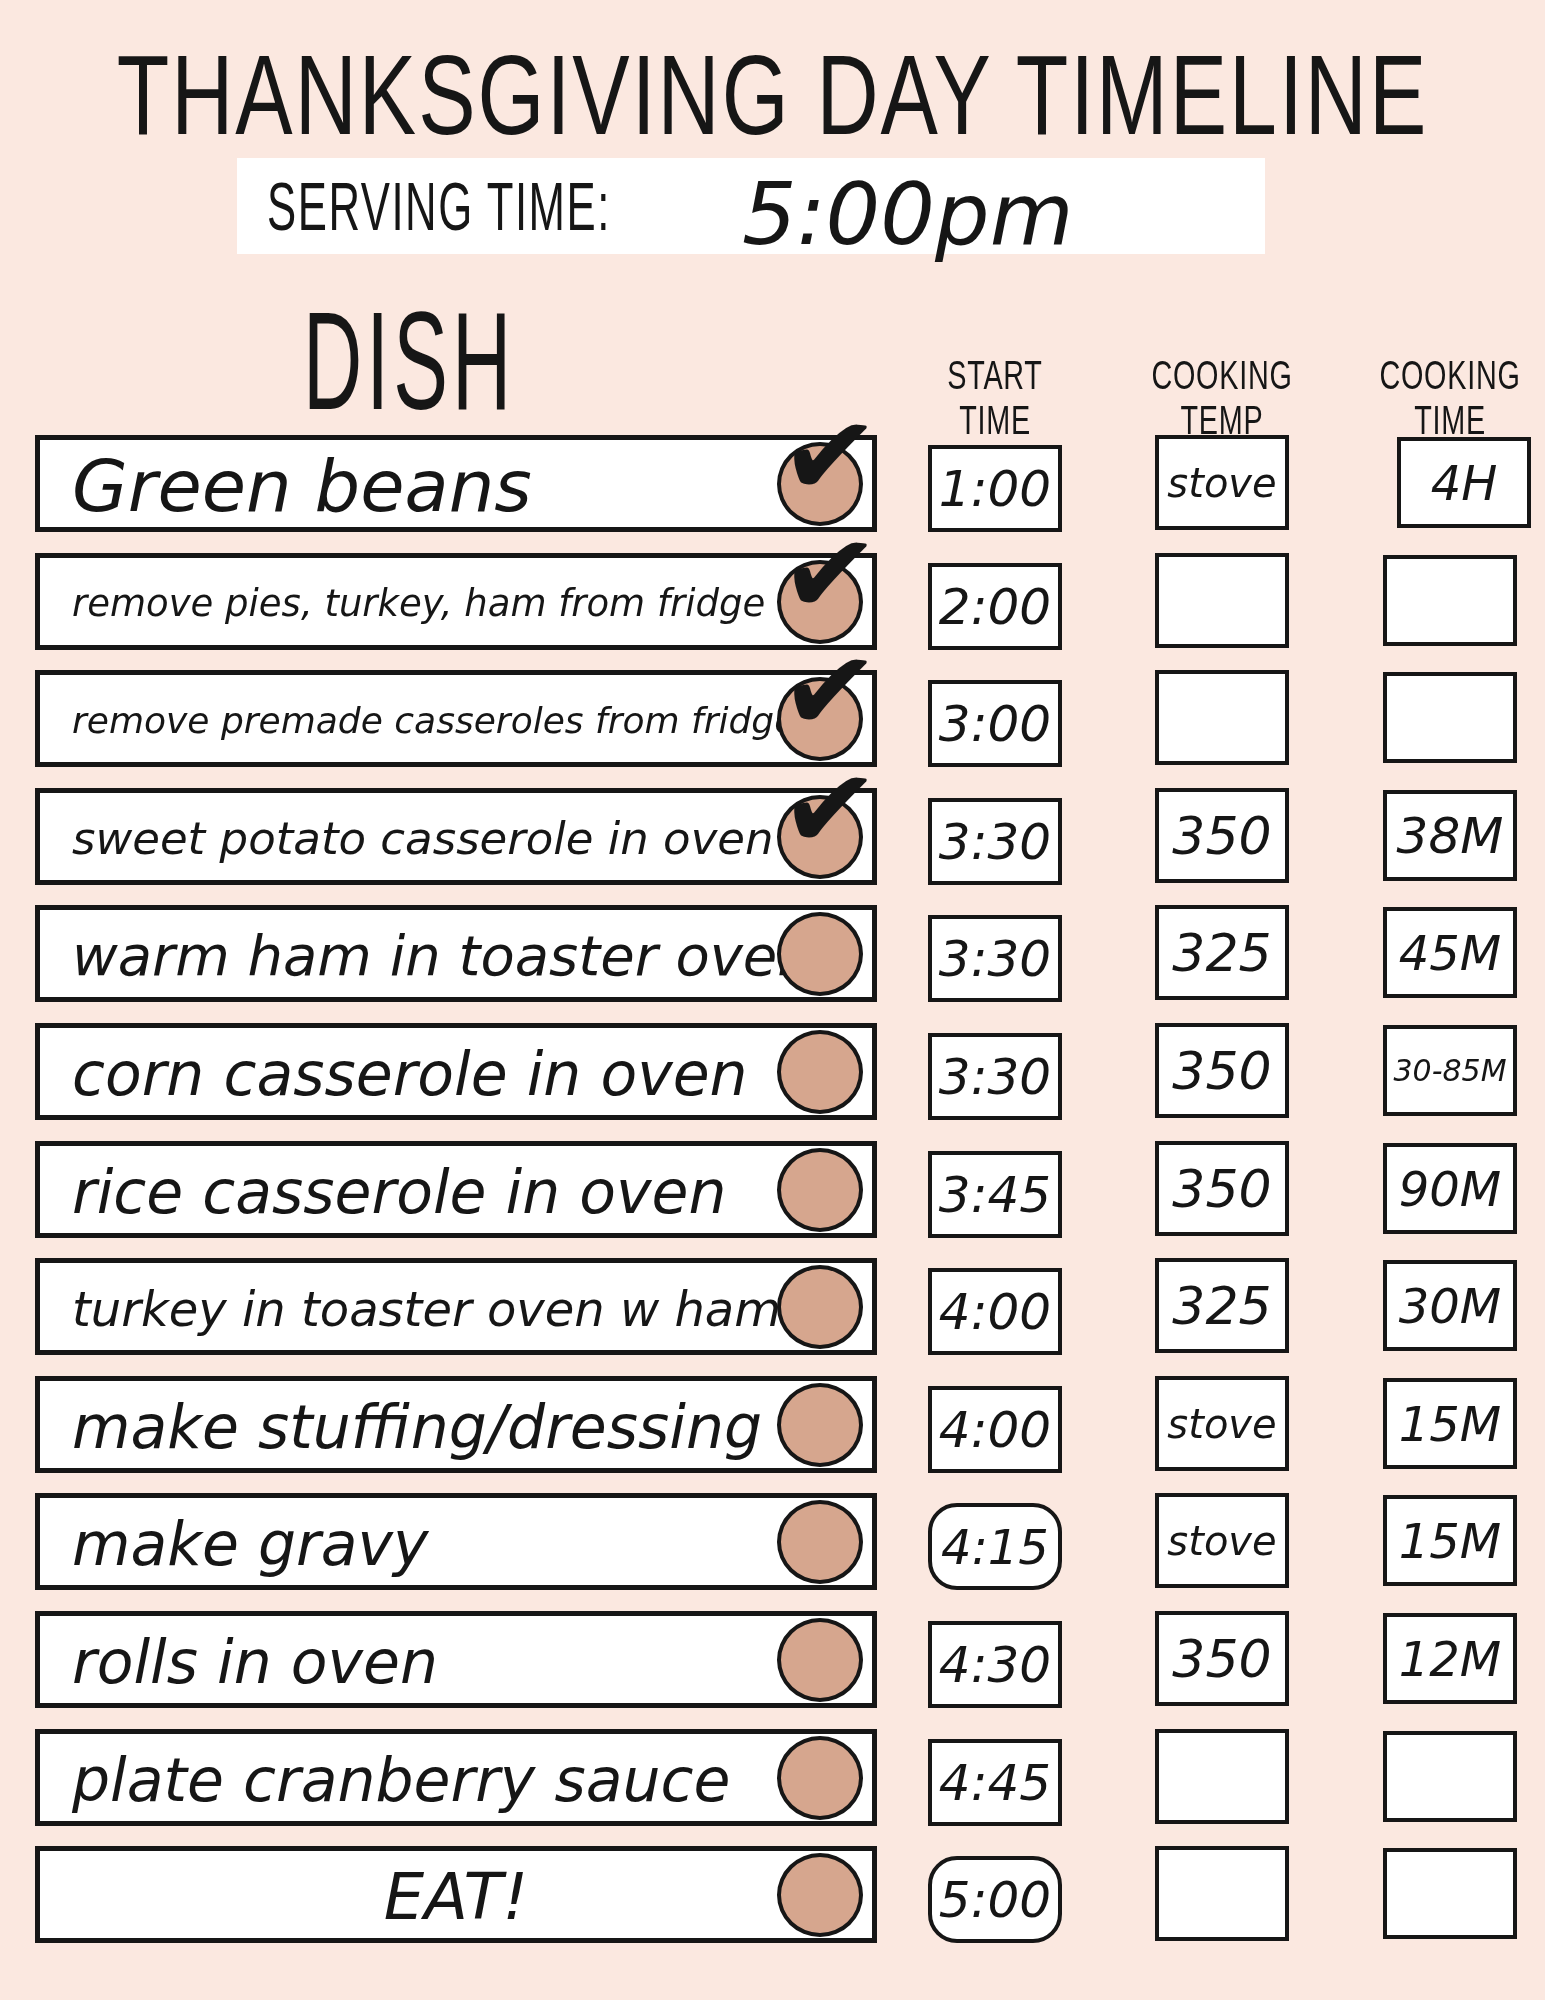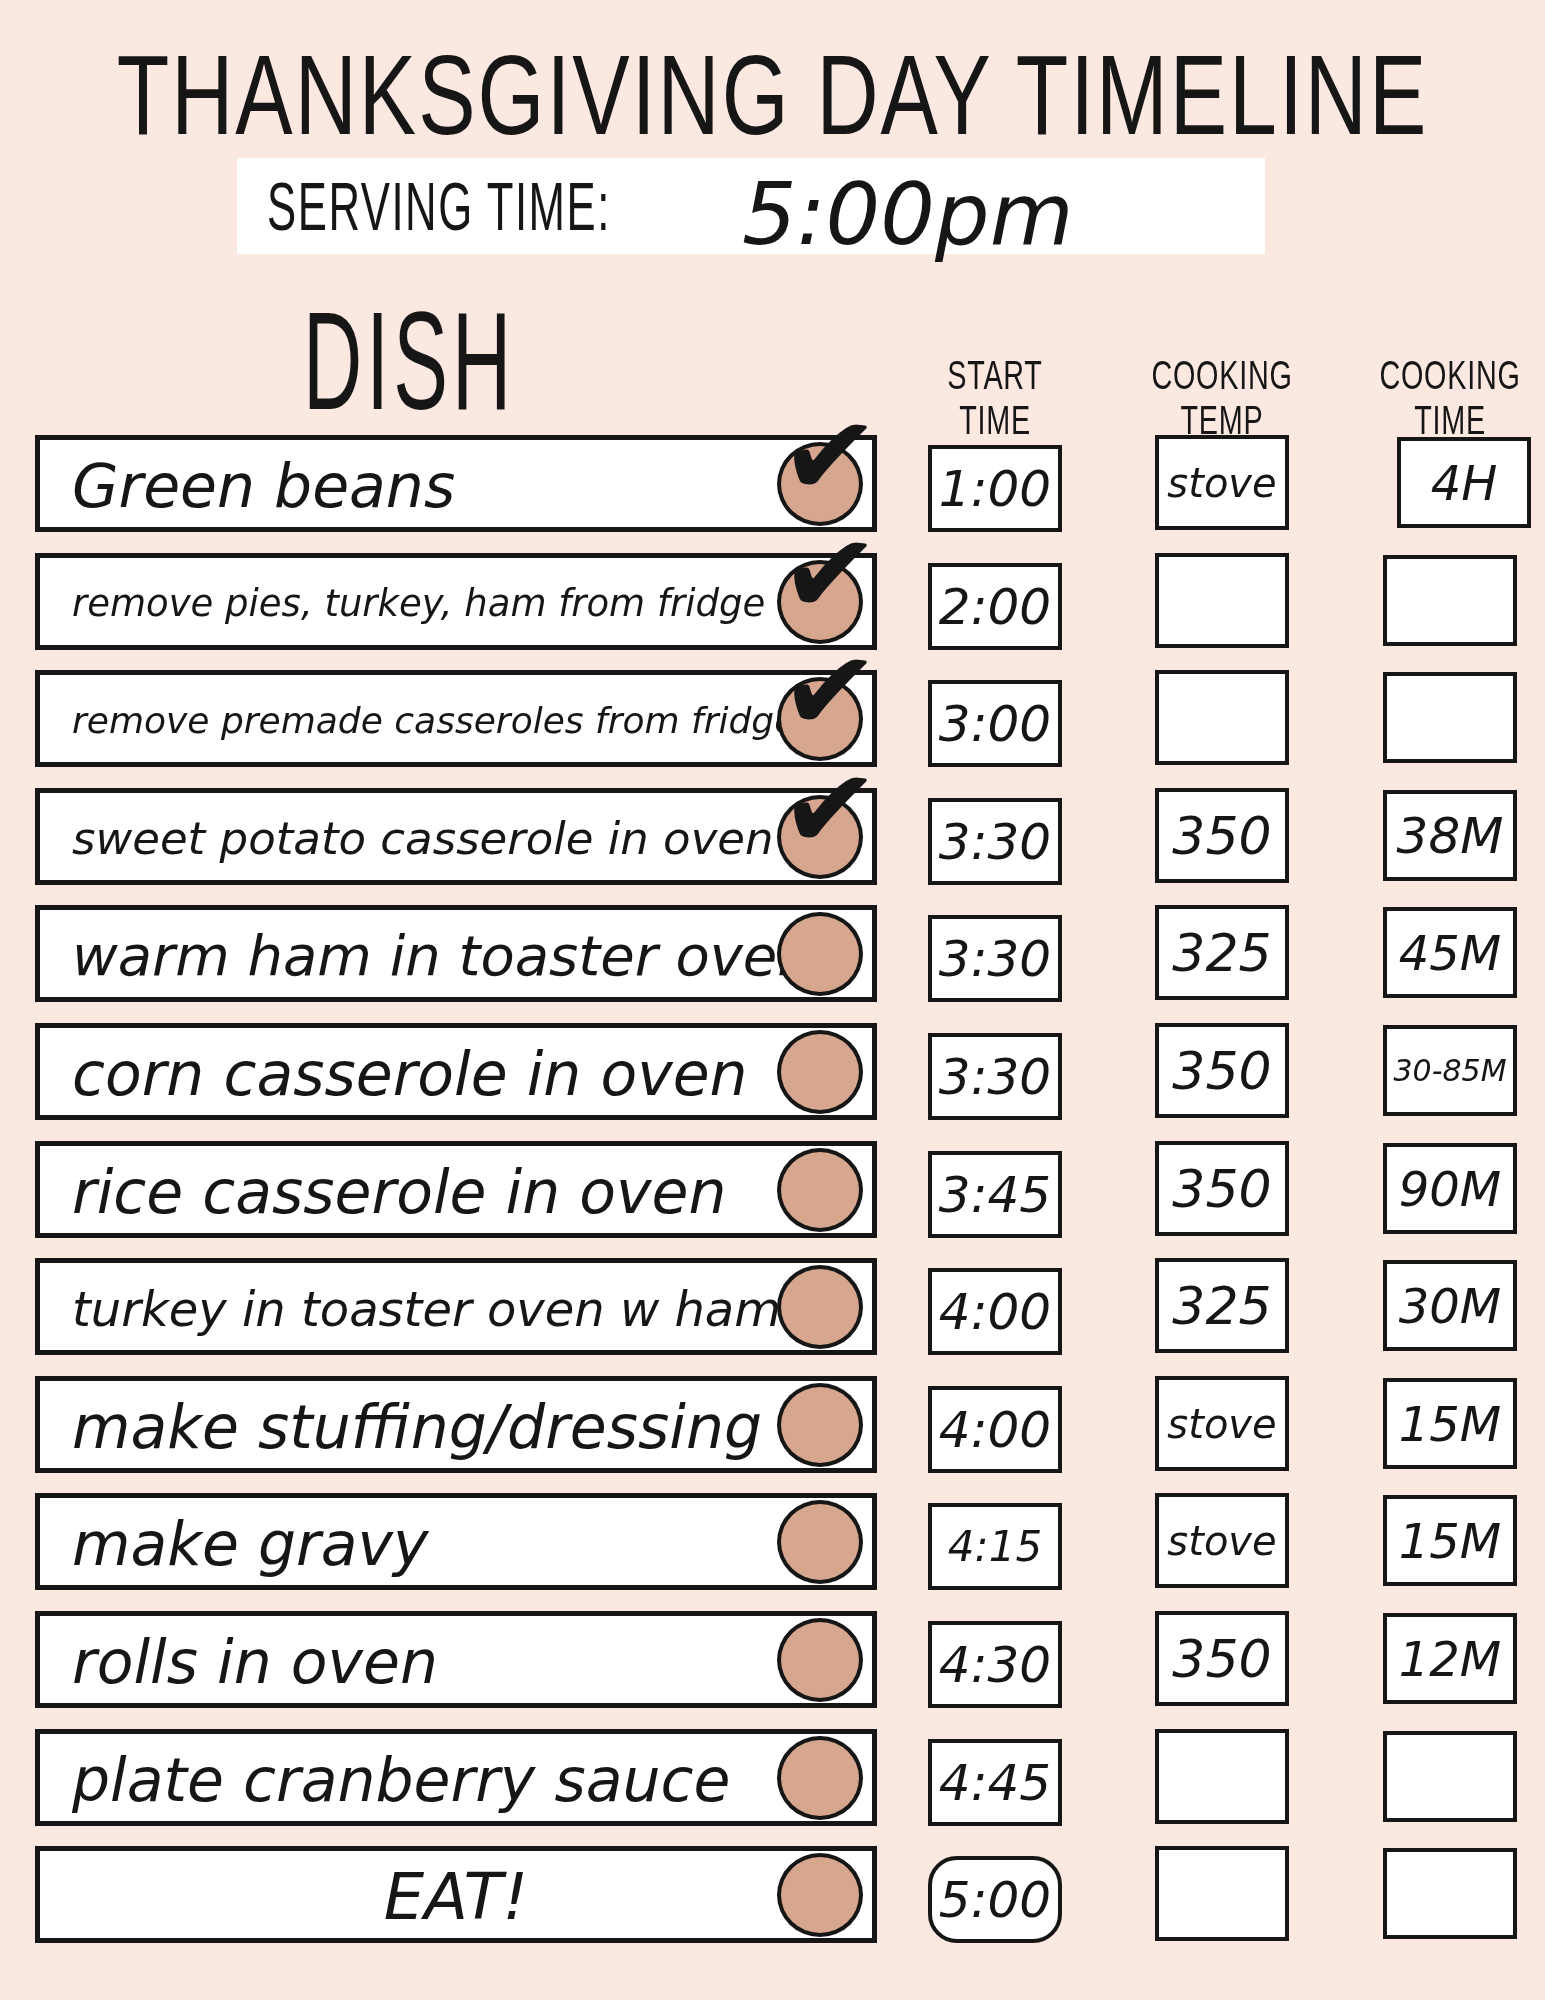--- a/index.html
+++ b/index.html
@@ -101,21 +101,21 @@
     <span>TEMP</span>
   </div>
   <div class="col-head time">
     <span>COOKING</span>
     <span>TIME</span>
   </div>
 
   <div id="rows">
       <div class="row" style="top: 435px;">
         <div class="dish-box">
-          <span class="dish-label" style="font-size: 60px; text-align: right;">Green beans</span>
+          <span class="dish-label" style="font-size: 72px; text-align: right;">Green beans</span>
           <span class="check-circle"></span>
           <span class="checkmark">✔</span>
         </div>
         <div class="cell start" style="font-size: 50px;">
           <span>1:00</span>
         </div>
         <div class="cell temp" style="font-size: 40px;">
           <span>stove</span>
         </div>
         <div class="cell time" style="font-size: 48px; margin-left: 14px;">
@@ -243,21 +243,21 @@
         </div>
         <div class="cell time" style="font-size: 48px;">
           <span>15M</span>
         </div>
       </div>
       <div class="row" style="top: 1493px;">
         <div class="dish-box">
           <span class="dish-label" style="font-size: 60px;">make gravy</span>
           <span class="check-circle"></span>
         </div>
-        <div class="cell start" style="font-size: 42px;">
+        <div class="cell start" style="font-size: 48px; border-radius: 29px;">
           <span>4:15</span>
         </div>
         <div class="cell temp" style="font-size: 40px;">
           <span>stove</span>
         </div>
         <div class="cell time" style="font-size: 48px;">
           <span>15M</span>
         </div>
       </div>
       <div class="row" style="top: 1611px;">

